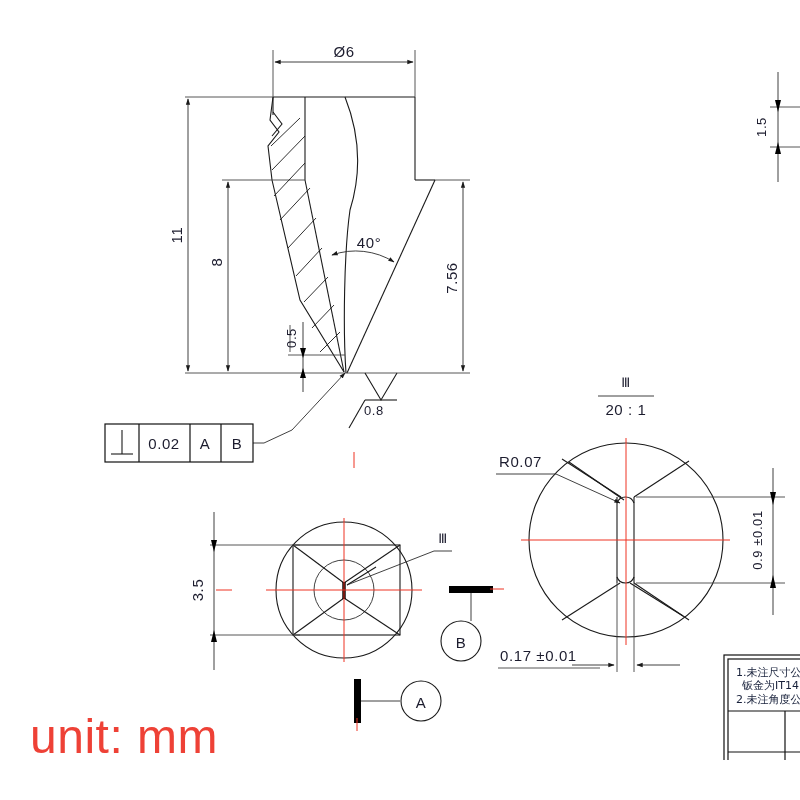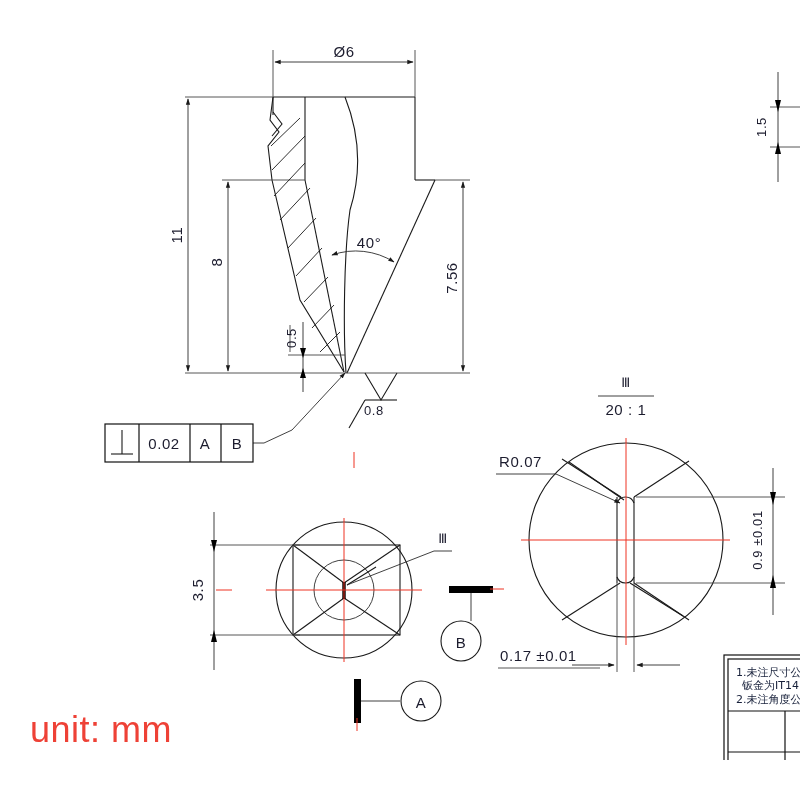--- a/index.html
+++ b/index.html
@@ -40,21 +40,21 @@
   .txt-cjk {
     font-family: "DejaVu Sans", sans-serif;
     font-size: 11px;
     fill: #17203a;
   }
   .unit-label {
     position: absolute;
     left: 30px;
     top: 709px;
     color: #ee4136;
-    font-size: 36px;
+    font-size: 48px;
     font-family: "Liberation Sans", sans-serif;
     letter-spacing: 0.5px;
     white-space: nowrap;
   }
 </style>
 </head>
 <body>
 
 <div id="sheet">
 

